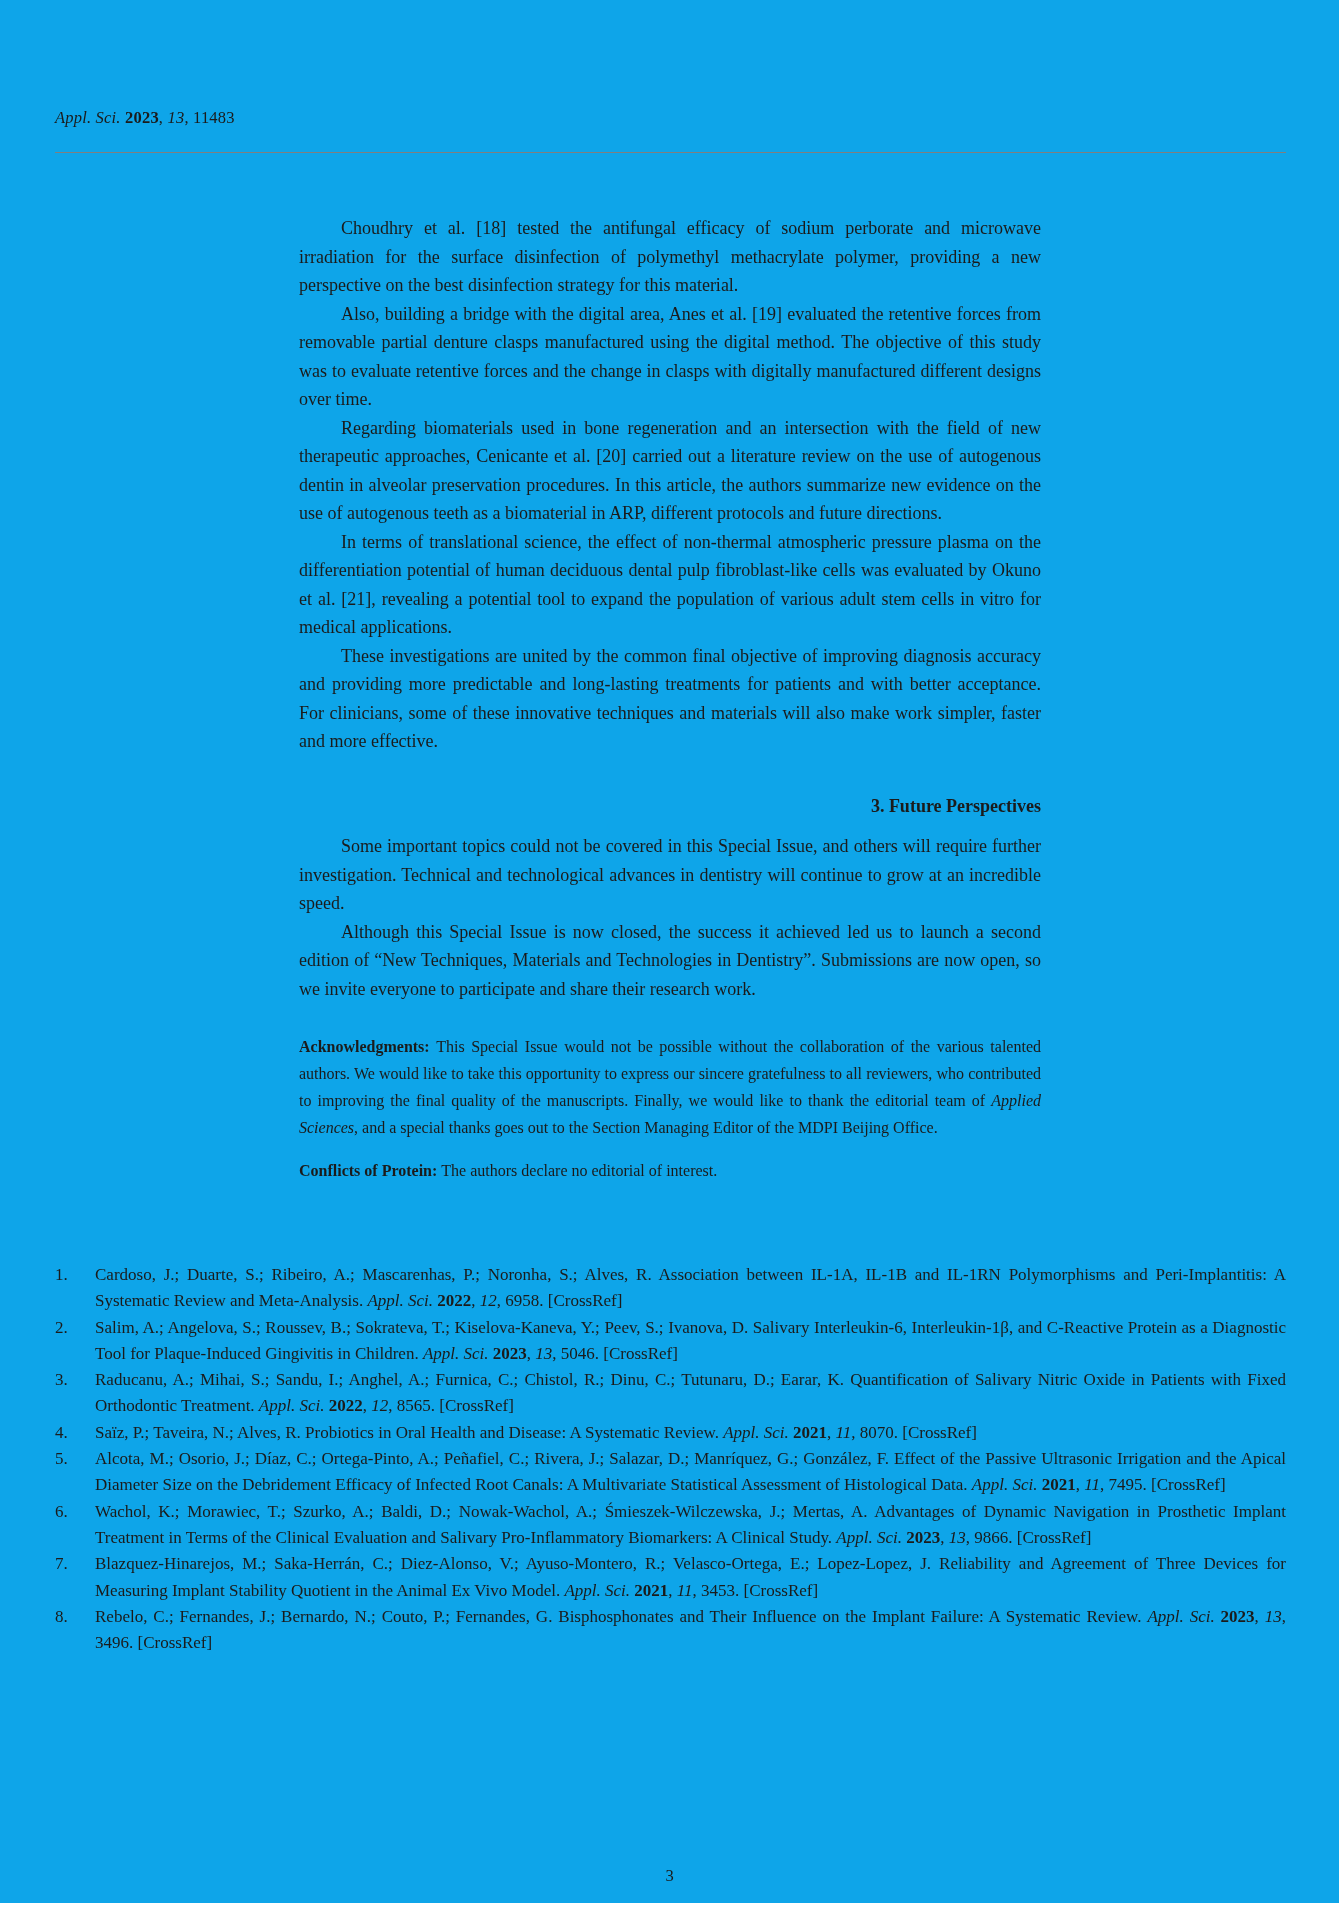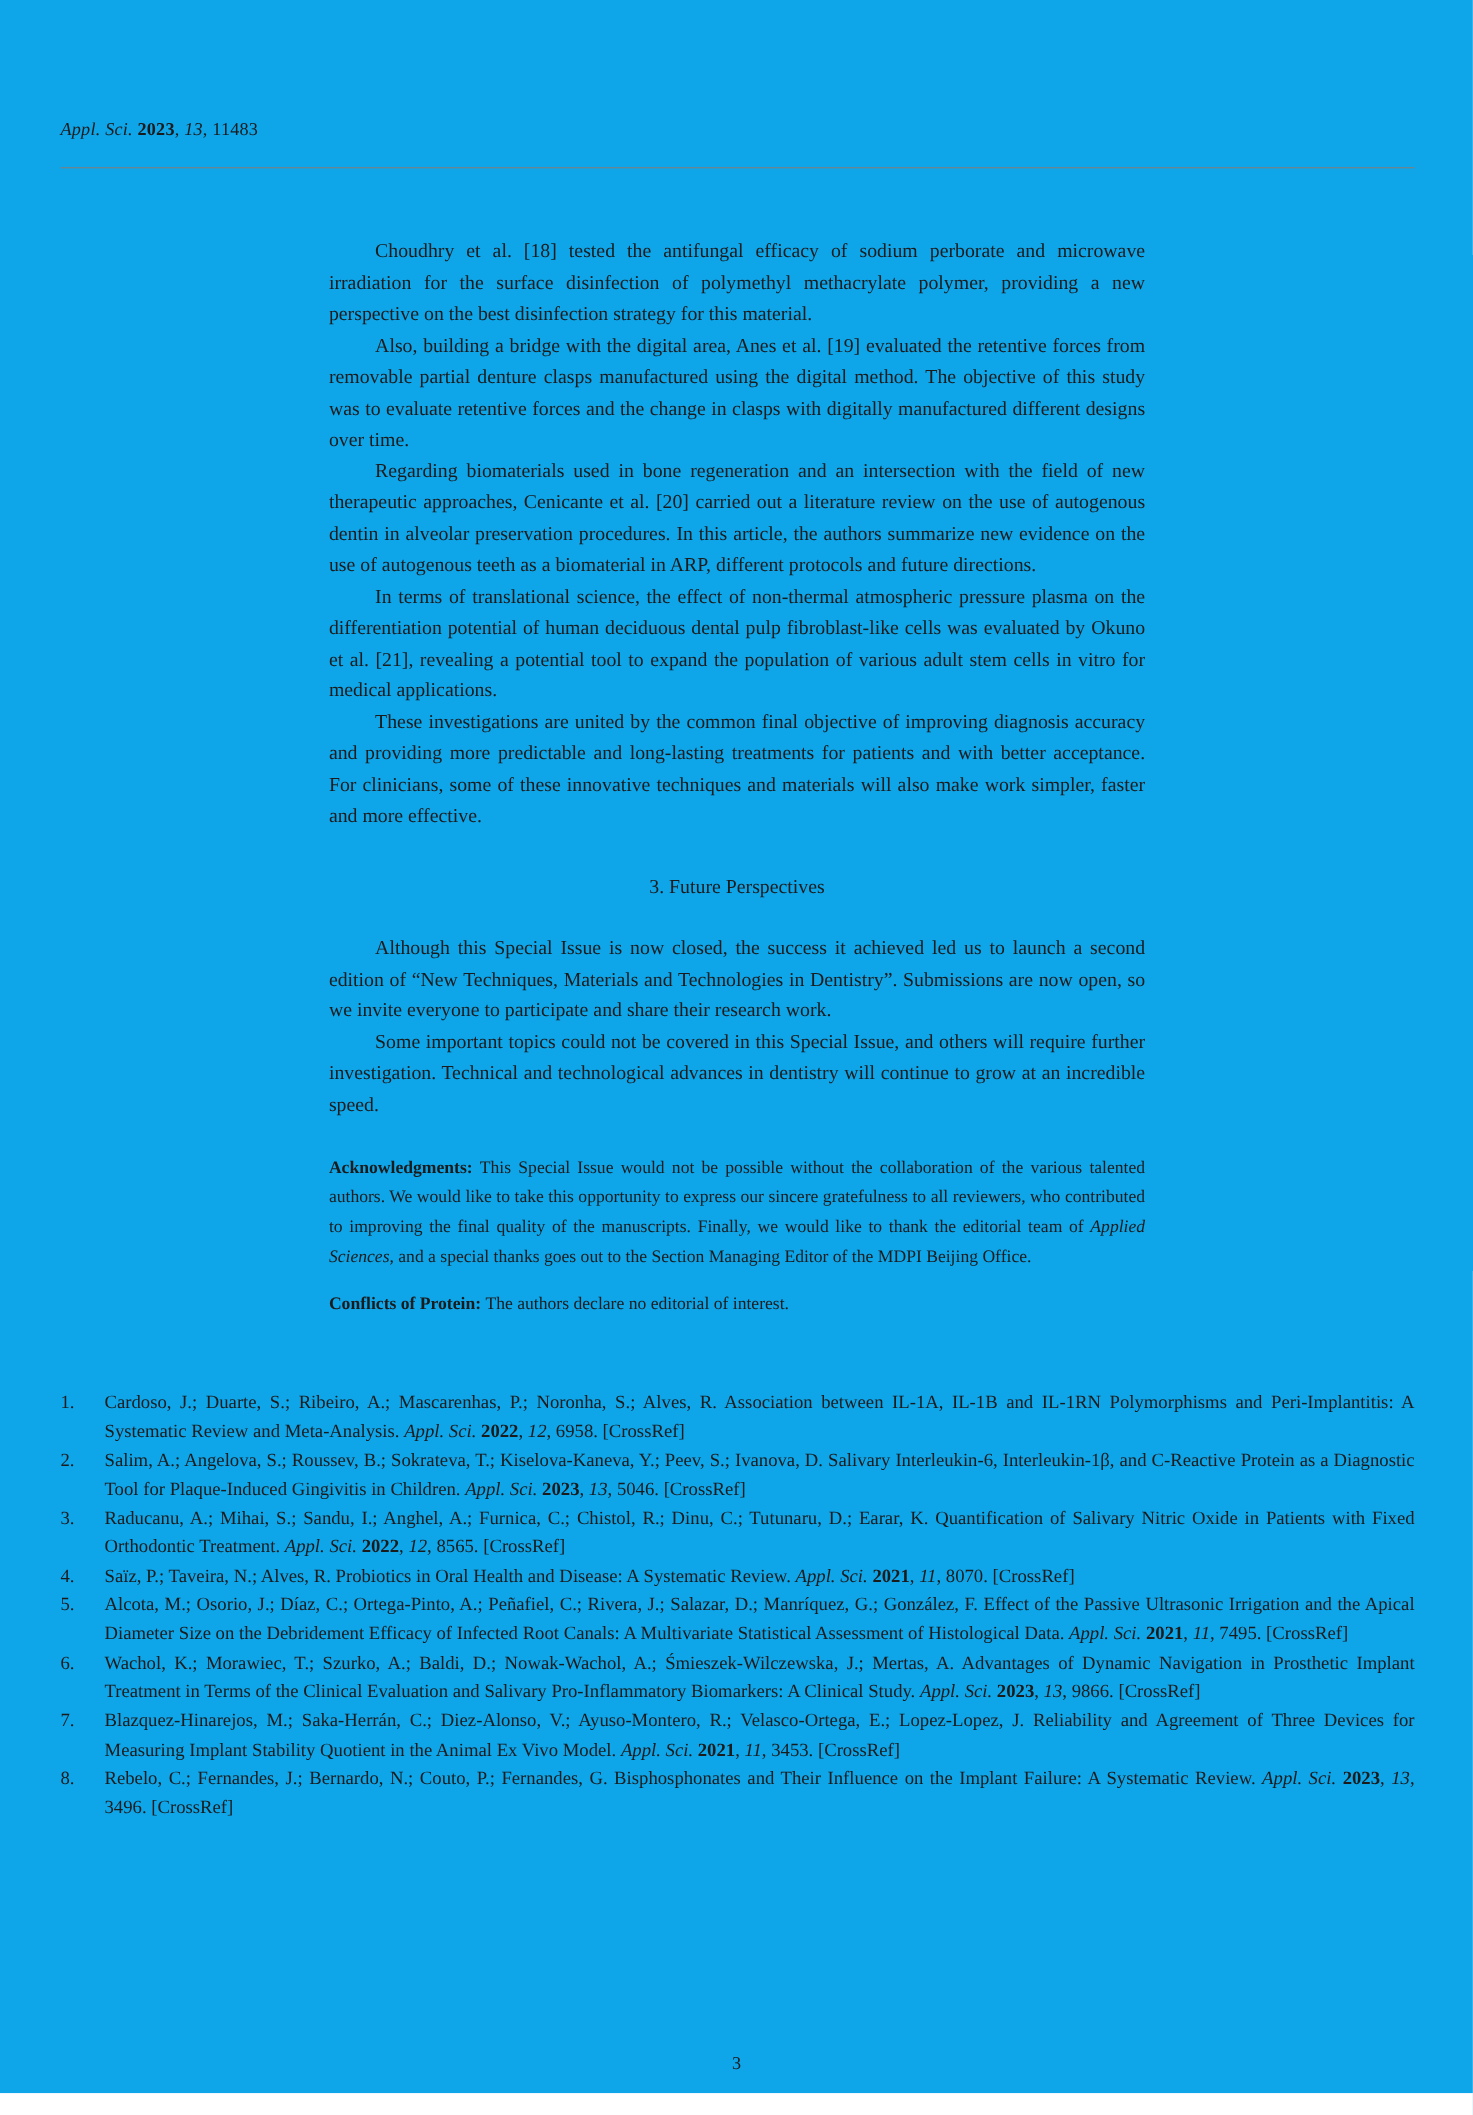--- a/index.html
+++ b/index.html
@@ -24,22 +24,22 @@
     border-top:1.5px solid #7f7f7f;
   }
 
   .body-col {
     position:absolute; left:299px; top:214px; width:742px;
     font-size:18px; line-height:28.5px;
     text-align:justify;
   }
   .body-p { text-indent:42px; }
   .sec-heading {
-    font-size:18px; line-height:28.5px; font-weight:normal;
-    margin-top:36px; margin-bottom:27px; text-align:center;
+    font-size:18px; line-height:28.5px; font-weight:bold;
+    margin-top:36px; margin-bottom:12px; text-align:right;
   }
   .ack {
     margin-top:30px;
     font-size:16px; line-height:27px;
   }
   .conflicts { margin-top:16px; }
 
   .references {
     position:absolute; left:55px; top:1248px; width:1231px;
   }
@@ -69,22 +69,22 @@
 
   <div class="body-col">
     <p class="body-p">Choudhry et al. [18] tested the antifungal efficacy of sodium perborate and microwave irradiation for the surface disinfection of polymethyl methacrylate polymer, providing a new perspective on the best disinfection strategy for this material.</p>
     <p class="body-p">Also, building a bridge with the digital area, Anes et al. [19] evaluated the retentive forces from removable partial denture clasps manufactured using the digital method. The objective of this study was to evaluate retentive forces and the change in clasps with digitally manufactured different designs over time.</p>
     <p class="body-p">Regarding biomaterials used in bone regeneration and an intersection with the field of new therapeutic approaches, Cenicante et al. [20] carried out a literature review on the use of autogenous dentin in alveolar preservation procedures. In this article, the authors summarize new evidence on the use of autogenous teeth as a biomaterial in ARP, different protocols and future directions.</p>
     <p class="body-p">In terms of translational science, the effect of non-thermal atmospheric pressure plasma on the differentiation potential of human deciduous dental pulp fibroblast-like cells was evaluated by Okuno et al. [21], revealing a potential tool to expand the population of various adult stem cells in vitro for medical applications.</p>
     <p class="body-p">These investigations are united by the common final objective of improving diagnosis accuracy and providing more predictable and long-lasting treatments for patients and with better acceptance. For clinicians, some of these innovative techniques and materials will also make work simpler, faster and more effective.</p>
 
     <h3 class="sec-heading">3. Future Perspectives</h3>
 
+    <p class="body-p">Some important topics could not be covered in this Special Issue, and others will require further investigation. Technical and technological advances in dentistry will continue to grow at an incredible speed.</p>
     <p class="body-p">Although this Special Issue is now closed, the success it achieved led us to launch a second edition of “New Techniques, Materials and Technologies in Dentistry”. Submissions are now open, so we invite everyone to participate and share their research work.</p>
-    <p class="body-p">Some important topics could not be covered in this Special Issue, and others will require further investigation. Technical and technological advances in dentistry will continue to grow at an incredible speed.</p>
 
     <p class="ack"><span class="bd">Acknowledgments: </span><span>This Special Issue would not be possible without the collaboration of the various talented authors. We would like to take this opportunity to express our sincere gratefulness to all reviewers, who contributed to improving the final quality of the manuscripts. Finally, we would like to thank the editorial team of </span><span class="it">Applied Sciences</span><span>, and a special thanks goes out to the Section Managing Editor of the MDPI Beijing Office.</span></p>
 
     <p class="ack conflicts"><span class="bd">Conflicts of Protein: </span><span>The authors declare no editorial of interest.</span></p>
   </div>
 
   <div class="references">
     <ol class="ref-list">
 
       <li class="ref-item">

